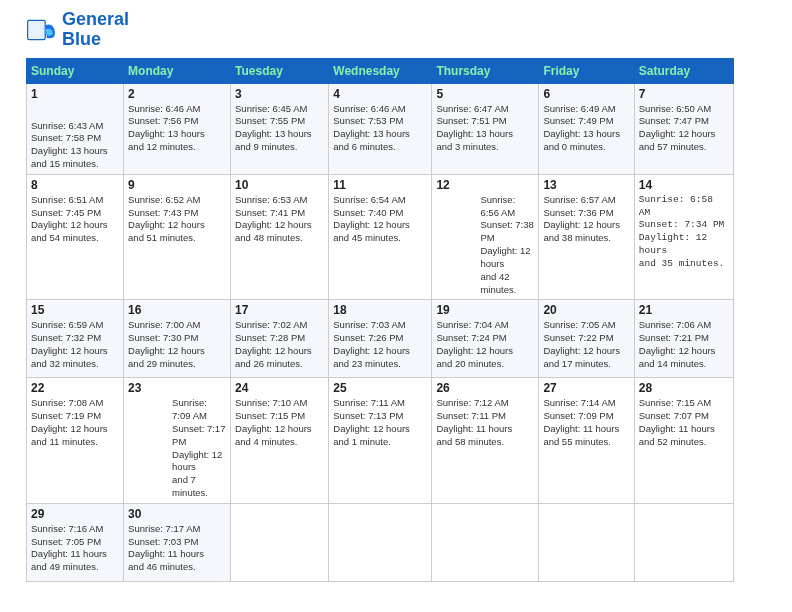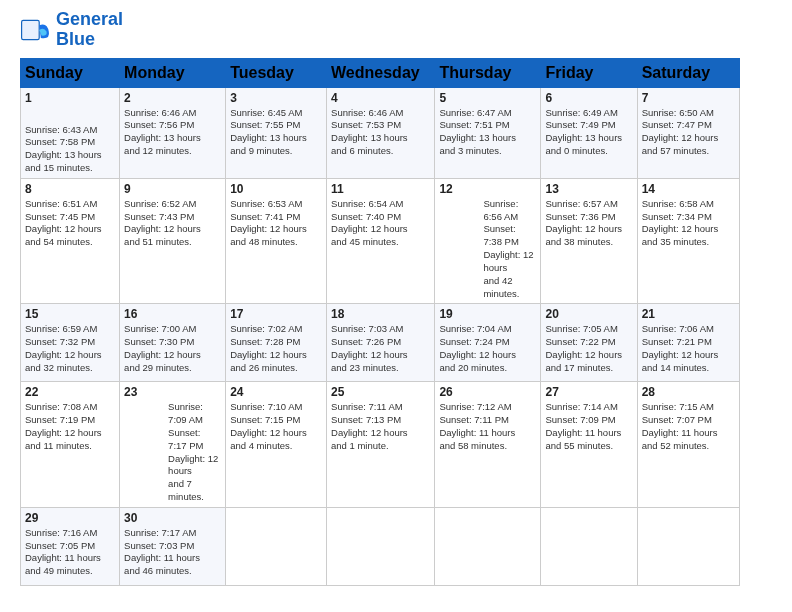--- a/index.html
+++ b/index.html
@@ -5,21 +5,21 @@
     * { box-sizing: border-box; margin: 0; padding: 0; }
     body {
       font-family: Arial, sans-serif;
       background: #fff;
       width: 792px;
       height: 612px;
       overflow: hidden;
     }
     .container {
       width: 760px;
-      padding: 10px 20px;
+      padding: 10px 26px;
     }
     .header-row {
       display: flex;
       align-items: flex-start;
       justify-content: space-between;
       margin-bottom: 8px;
     }
     .logo {
       display: flex;
       align-items: center;
@@ -51,24 +51,24 @@
       font-size: 14px;
       color: #444;
     }
     table {
       width: 100%;
       border-collapse: collapse;
       font-size: 10px;
     }
     thead tr th {
       background: #1565c0;
-      color: #000000;
+      color: #86efac;
       padding: 5px 4px;
       text-align: left;
-      font-size: 16px;
+      font-size: 12px;
       font-weight: bold;
       border: 1px solid #1565c0;
     }
     tbody tr td {
       border: 1px solid #ccc;
       vertical-align: top;
       padding: 3px 4px;
       height: 78px;
       width: 113px;
       background: #fff;
@@ -217,21 +217,21 @@
           </td>
           <td>
             <span class="day-num">13</span>
             <div class="day-info" style="white-space: pre-line;">Sunrise: 6:57 AM
 Sunset: 7:36 PM
 Daylight: 12 hours
 and 38 minutes.</div>
           </td>
           <td>
             <span class="day-num">14</span>
-            <div class="day-info" style="white-space: pre-line;">Sunrise: 6:58 AM
+            <div class="day-info" style="white-space: pre-line; font-family: Liberation Mono, monospace;">Sunrise: 6:58 AM
 Sunset: 7:34 PM
 Daylight: 12 hours
 and 35 minutes.</div>
           </td>
         </tr>
         <tr>
           <td>
             <span class="day-num">15</span>
             <div class="day-info" style="white-space: pre-line;">Sunrise: 6:59 AM
 Sunset: 7:32 PM

